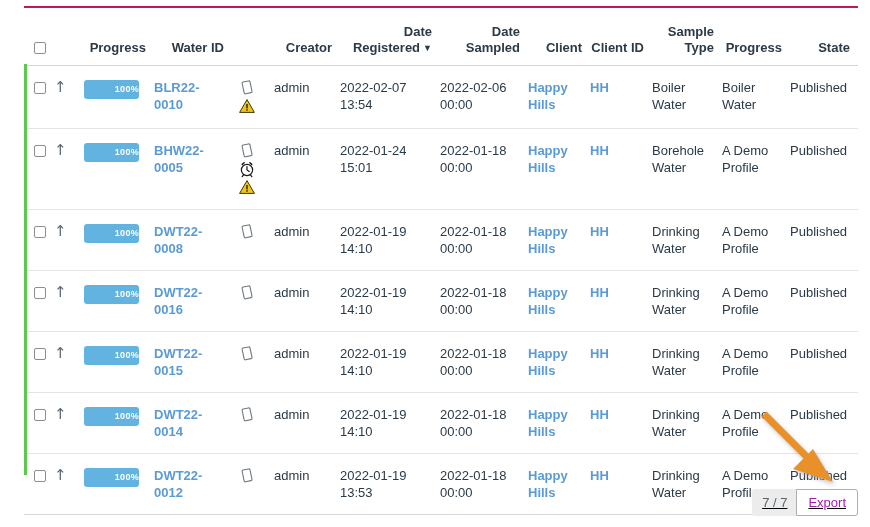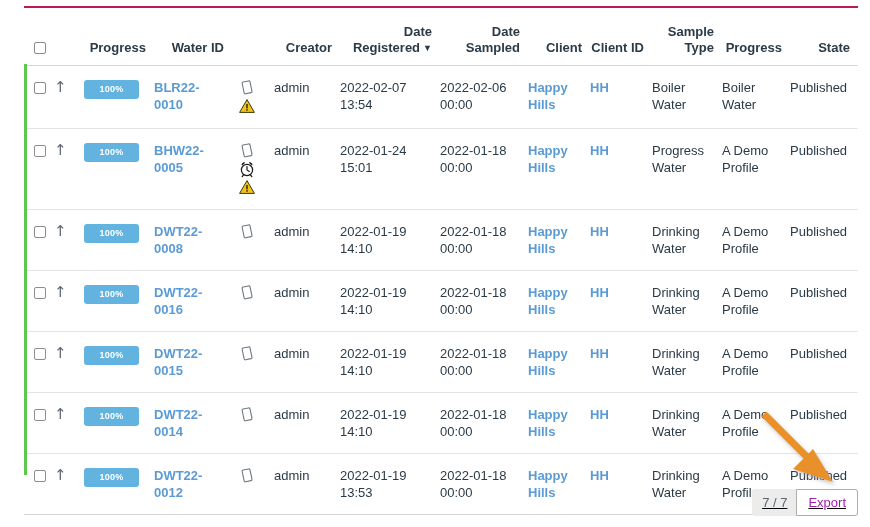--- a/index.html
+++ b/index.html
@@ -101,21 +101,21 @@
   .badge-prog {
     display: inline-block;
     background: #62b3e0;
     color: #ffffff;
     font-size: 9px;
     font-weight: bold;
     letter-spacing: .3px;
     line-height: 14px;
     padding: 2px 0 3px 0;
     width: 55px;
-    text-align: center;
+    text-align: right;
     border-radius: 3px;
   }
   a.link {
     color: #5b9bd5;
     text-decoration: none;
     cursor: pointer;
     font-weight: bold;
   }
   .sort-caret {
     display: inline-block;
@@ -261,21 +261,21 @@
                   <rect x="8.25" y="7" width="1.5" height="4.4" fill="#2b2b08"></rect>
                   <rect x="8.25" y="12.2" width="1.5" height="1.5" fill="#2b2b08"></rect>
                 </svg>
               </div>
             </td>
             <td class="c-creator">admin</td>
             <td class="c-dreg">2022-01-24 15:01</td>
             <td class="c-dsamp">2022-01-18 00:00</td>
             <td class="c-client"><a class="link">Happy Hills</a></td>
             <td class="c-cid"><a class="link">HH</a></td>
-            <td class="c-stype">Progress Water</td>
+            <td class="c-stype">Borehole Water</td>
             <td class="c-profile">A Demo Profile</td>
             <td class="c-state">Published</td>
           </tr>
           <tr>
             <td class="c-check"><span class="cbox"></span></td>
             <td class="c-prio"><span class="prio-arrow">↑</span></td>
             <td class="c-prog"><span class="badge-prog">100%</span></td>
             <td class="c-sid"><a class="link">DWT22-0008</a></td>
             <td class="c-icons">
               <div class="icon-stack">

